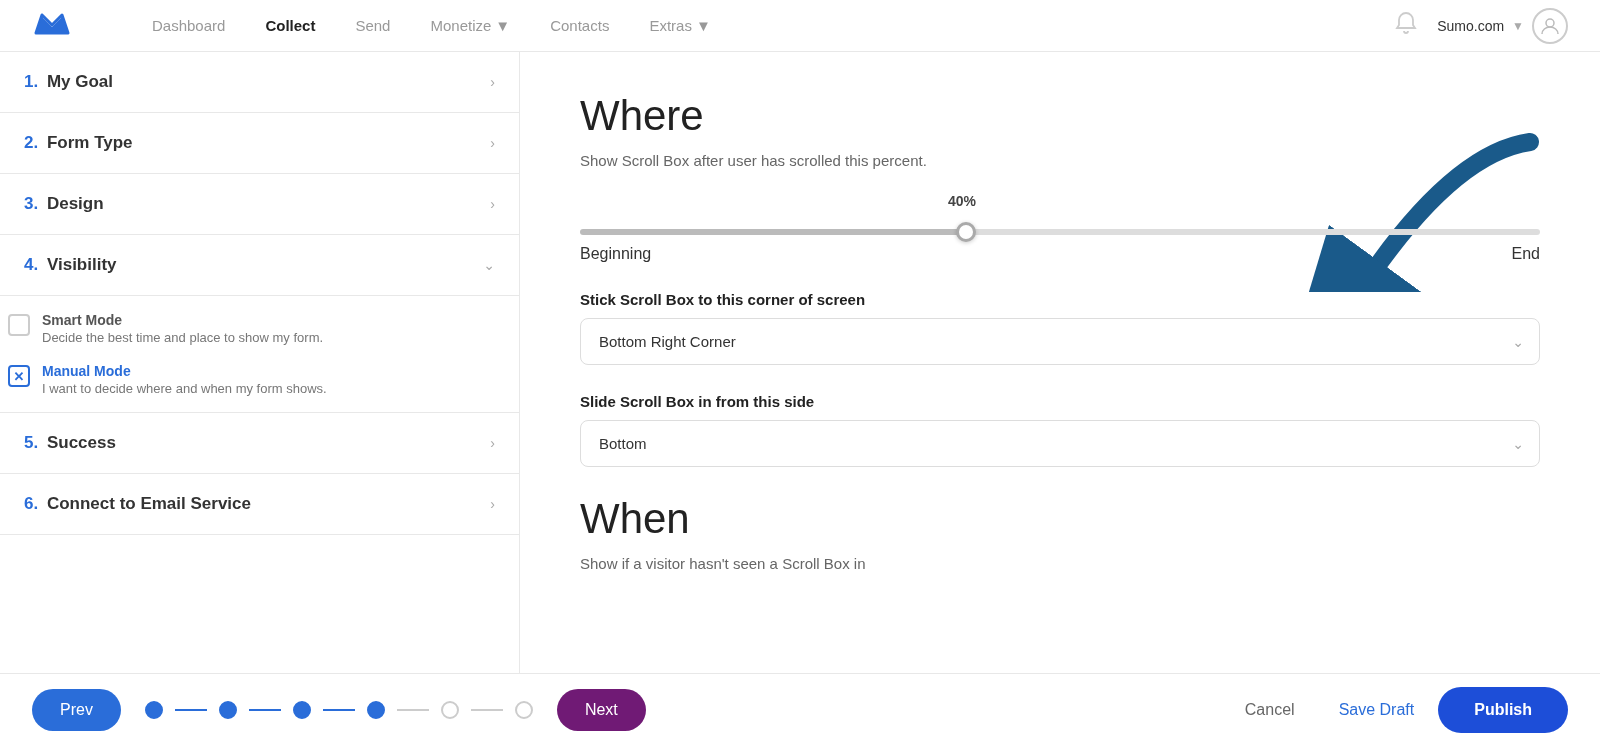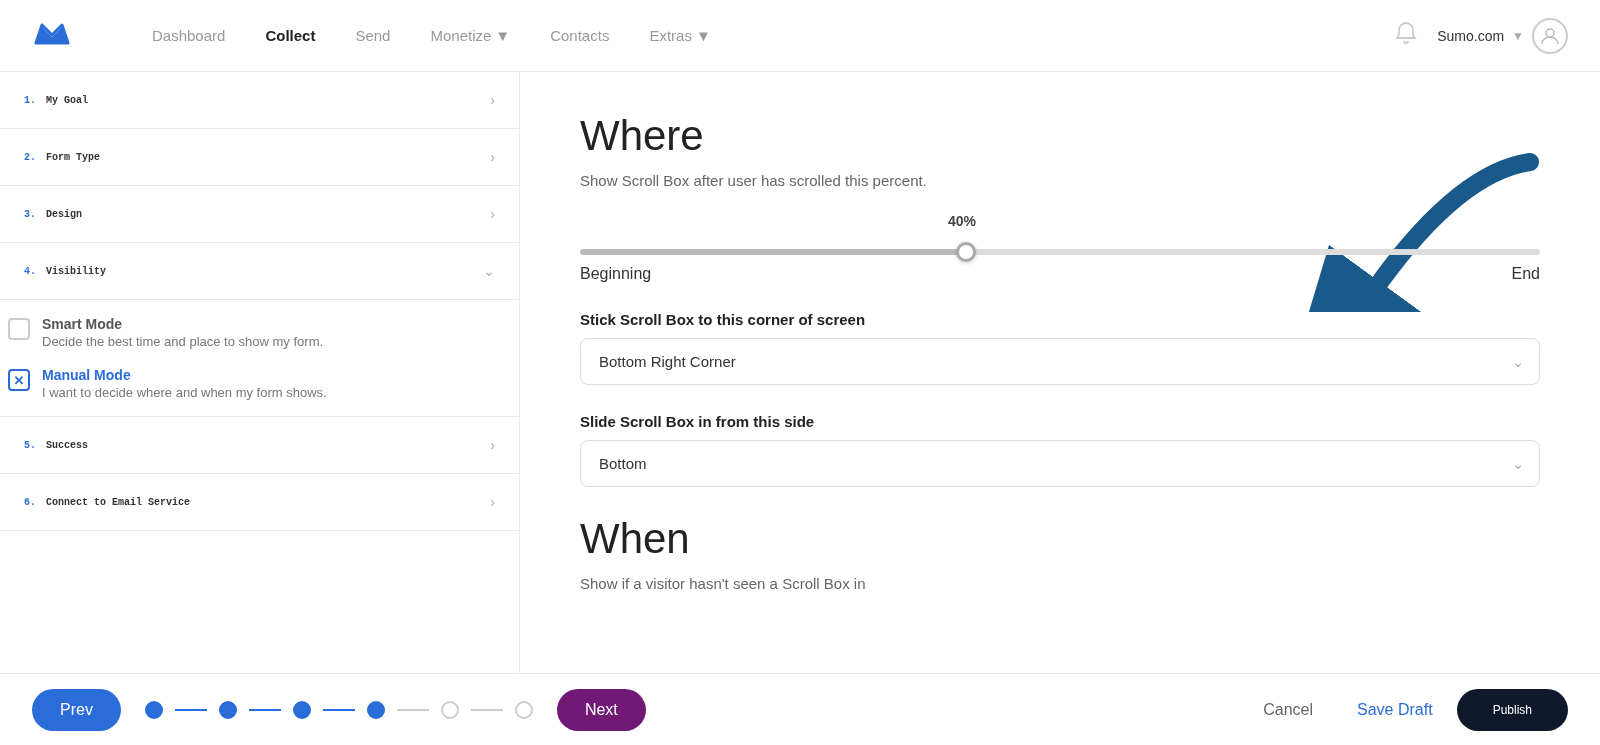--- a/index.html
+++ b/index.html
@@ -1,20 +1,20 @@
 <!DOCTYPE html>
 <html><head>
   <meta charset="utf-8">
   <style>
     * { box-sizing: border-box; margin: 0; padding: 0; }
     body { font-family: -apple-system, BlinkMacSystemFont, 'Segoe UI', sans-serif; background: #fff; color: #333; height: 745px; overflow: hidden; display: flex; flex-direction: column; }
 
     
     .topnav {
-      display: flex; align-items: center; padding: 0 32px; height: 72px;
+      display: flex; align-items: center; padding: 0 32px; height: 52px;
       border-bottom: 1px solid #e8e8e8; flex-shrink: 0;
     }
     .logo { color: #2a6dd9; font-size: 24px; margin-right: 80px; }
     .nav-links { display: flex; gap: 40px; flex: 1; }
     .nav-link { font-size: 15px; color: #999; text-decoration: none; cursor: pointer; }
     .nav-link.active { color: #222; font-weight: 600; }
     .nav-link-with-arrow { display: flex; align-items: center; gap: 4px; }
     .nav-right { display: flex; align-items: center; gap: 20px; margin-left: auto; }
     .bell-icon { font-size: 20px; color: #bbb; cursor: pointer; }
     .account-btn { display: flex; align-items: center; gap: 8px; cursor: pointer; font-size: 14px; color: #333; }
@@ -26,21 +26,21 @@
     
     .sidebar {
       width: 520px; flex-shrink: 0; border-right: 1px solid #e8e8e8;
       display: flex; flex-direction: column; overflow-y: auto; background: #fff;
     }
     .sidebar-item {
       padding: 20px 24px; border-bottom: 1px solid #e8e8e8;
       display: flex; justify-content: space-between; align-items: center;
       cursor: pointer;
     }
-    .sidebar-item-label { font-size: 10px; font-weight: 600; font-family: Liberation Mono, monospace; }
+    .sidebar-item-label { font-size: 17px; font-weight: 600; }
     .sidebar-item-label .step-num { color: #2a6dd9; margin-right: 4px; }
     .sidebar-chevron { color: #aaa; font-size: 14px; }
 
     
     .visibility-header {
       display: flex; justify-content: space-between; align-items: center;
       padding: 20px 24px; border-bottom: 1px solid #e8e8e8; cursor: pointer;
     }
     .visibility-body { padding: 16px 8px; border-bottom: 1px solid #e8e8e8; }
     .mode-option { display: flex; align-items: flex-start; gap: 12px; margin-bottom: 18px; }
@@ -113,22 +113,22 @@
     .step-line { width: 32px; height: 2px; background: #2a6dd9; }
     .step-line.grey { background: #ccc; }
     .btn-next {
       background: #701a75; color: #fff; border: none; border-radius: 50px;
       padding: 12px 28px; font-size: 16px; cursor: pointer; font-weight: 500;
     }
     .bottom-right { margin-left: auto; display: flex; align-items: center; gap: 24px; }
     .btn-cancel { background: none; border: none; color: #666; font-size: 16px; cursor: pointer; }
     .btn-save-draft { background: none; border: none; color: #2a6dd9; font-size: 16px; cursor: pointer; font-weight: 500; margin-left: 20px; }
     .btn-publish {
-      background: #0f172a; color: #fff; border: none; border-radius: 50px;
-      padding: 14px 36px; font-size: 12px; cursor: pointer; font-weight: 400;
+      background: #1d4ed8; color: #fff; border: none; border-radius: 50px;
+      padding: 14px 36px; font-size: 16px; cursor: pointer; font-weight: 700;
     }
   </style>
 </head>
 <body>
 
 <nav class="topnav">
   <div class="logo">
     <svg width="40" height="32" viewBox="0 0 40 32" fill="#2a6dd9">
       <polygon points="4,26 10,8 20,18 30,8 36,26" fill="none" stroke="#2a6dd9" stroke-width="3" stroke-linejoin="round"></polygon>
       <polygon points="4,26 10,10 20,20 30,10 36,26 4,26" fill="#2a6dd9"></polygon>

